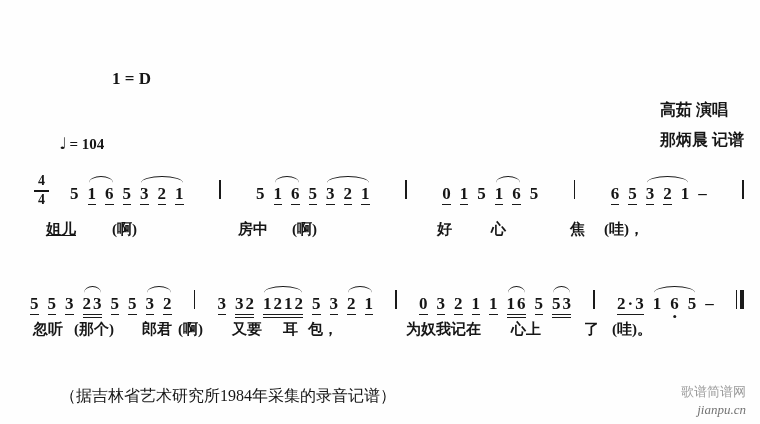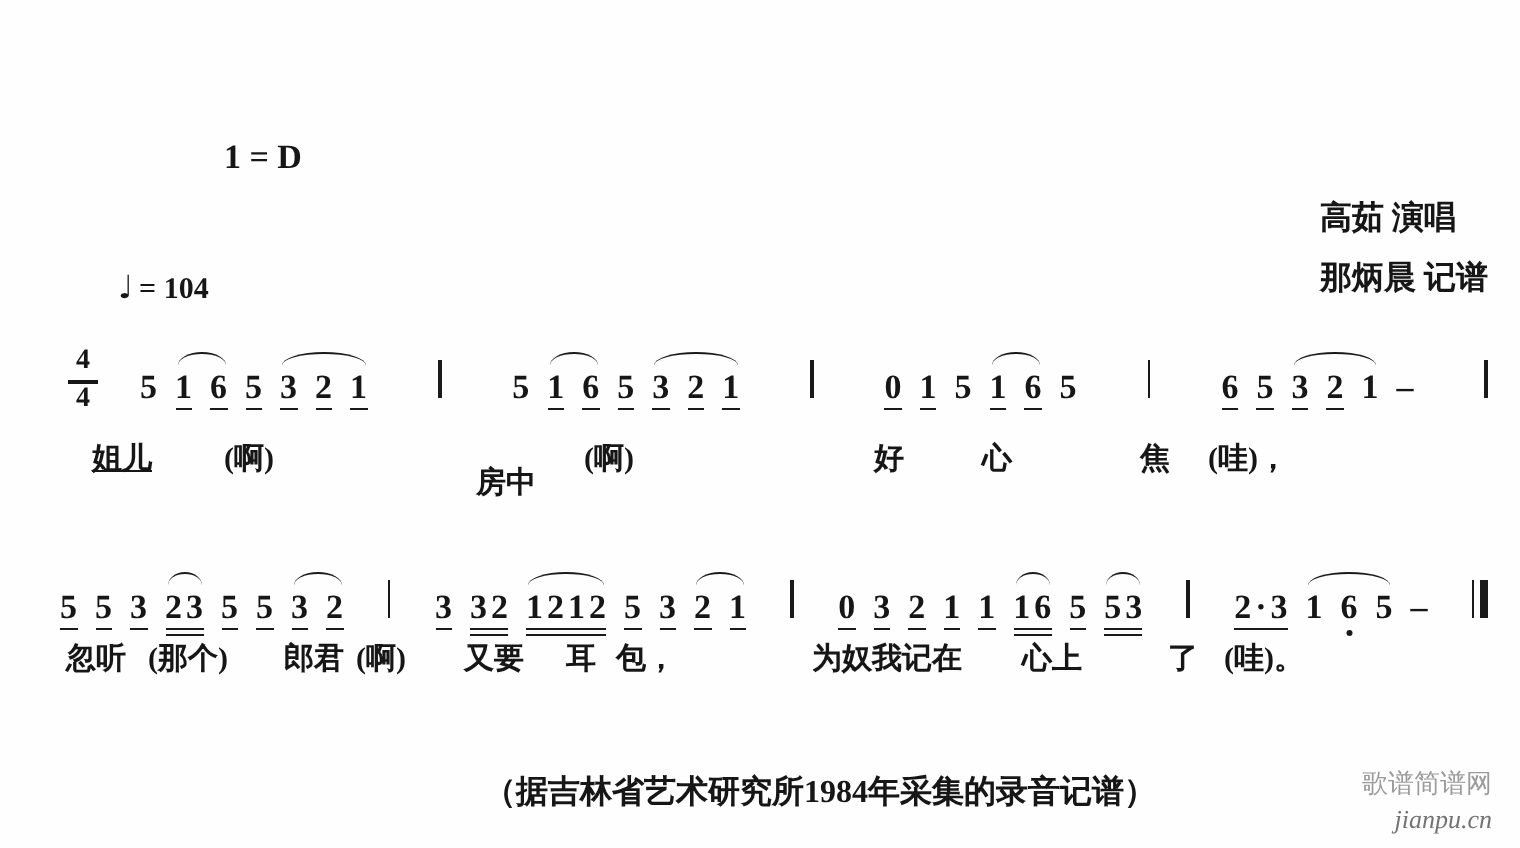--- a/index.html
+++ b/index.html
@@ -63,22 +63,22 @@
     border-left:1.7px solid #1a1a1a; border-right:4px solid #1a1a1a;
   }
 
   .lyrics-row { position:absolute; left:0; right:0; height:22px; font-size:15px; font-weight:bold; }
   .ly1 { top:220px; }
   .ly2 { top:320px; }
   .lyric { position:absolute; top:0; white-space:nowrap; }
 
   .footnote {
     position:absolute; left:0; right:0; top:386px;
-    text-align:center; padding-left:60px;
-    font-size:16px; font-weight:bold;
+    padding-left:60px;
+    font-size:16px; font-weight:normal;
   }
 
   .watermark { position:absolute; right:14px; bottom:5px; text-align:right; font-size:13px; line-height:1.4; }
 </style>
 </head>
 <body>
 
 <div class="sheet">
 
 
@@ -149,21 +149,21 @@
           </span>
           <span class="note">–</span>
         </span>
         <span class="barline"></span>
       </span>
   </div>
 
   <div class="lyrics-row ly1">
       <span class="lyric" style="left: 46px; text-decoration: underline;">姐儿</span>
       <span class="lyric" style="left: 112px;">(啊)</span>
-      <span class="lyric" style="left: 238px; margin-top: 12px;">房中</span>
+      <span class="lyric" style="left: 238px;">房中</span>
       <span class="lyric" style="left: 292px;">(啊)</span>
       <span class="lyric" style="left: 437px;">好</span>
       <span class="lyric" style="left: 491px;">心</span>
       <span class="lyric" style="left: 570px;">焦</span>
       <span class="lyric" style="left: 604px;">(哇)，</span>
     </div>
 
   <div class="music-row row2">
     <span class="measures">
         <span class="measure">

